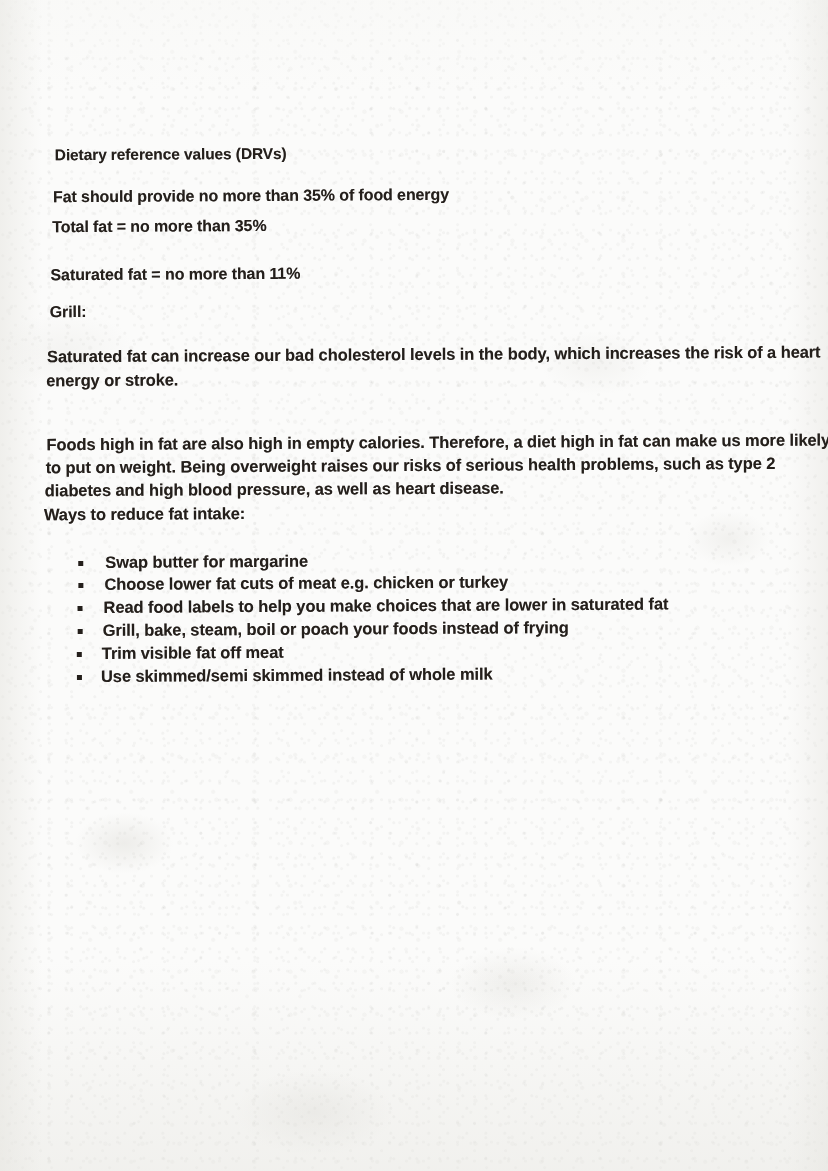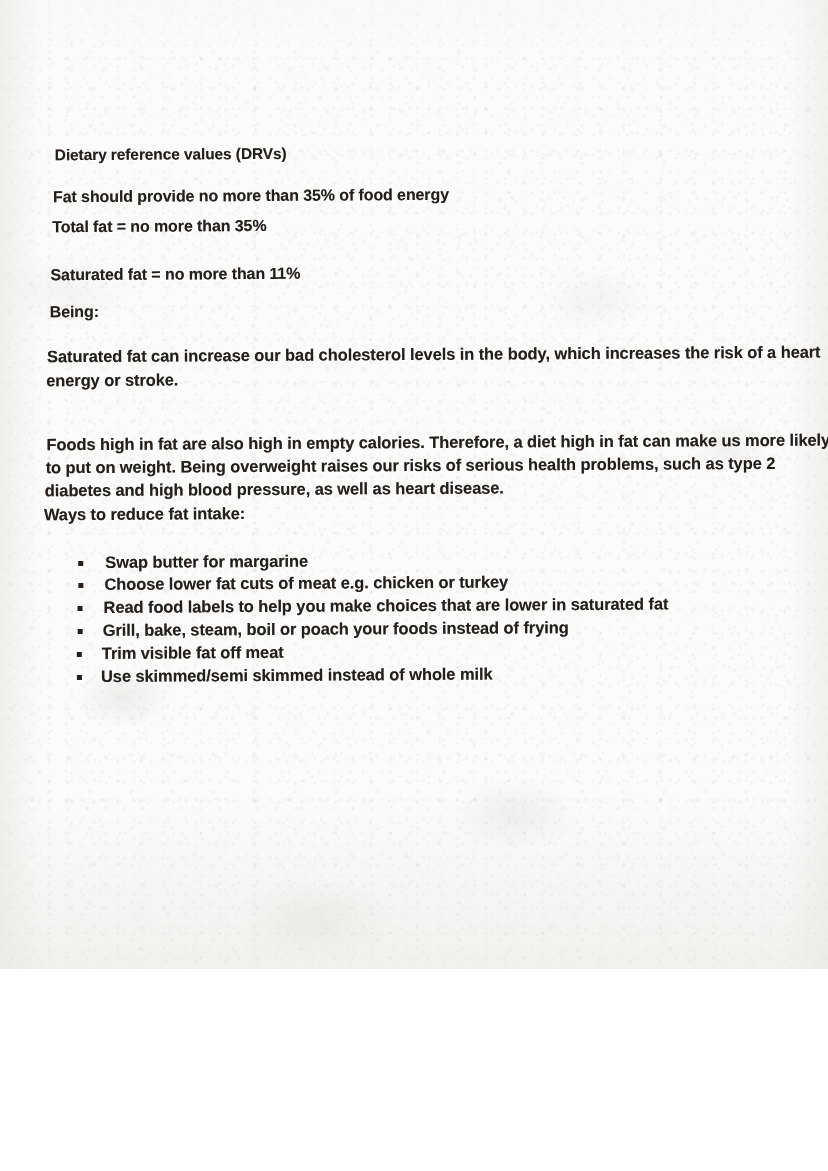--- a/index.html
+++ b/index.html
@@ -5,21 +5,21 @@
 <style>
   html, body {
     margin: 0;
     padding: 0;
     background: #ffffff;
   }
 
   #page {
     position: relative;
     width: 828px;
-    height: 969px;
+    height: 1171px;
     overflow: hidden;
     background-color: #fbfbfa;
     font-family: "Liberation Sans", sans-serif;
     color: #231f1c;
   }
 
   
   .grain, .grain2, .grain3, .vignette {
     position: absolute;
     inset: 0;
@@ -102,21 +102,21 @@
   <div class="doc">
 
     <div class="line t-head" style="left:57px; top:144px;">Dietary reference values (DRVs)</div>
 
     <div class="line t-body" style="left:55px; top:186px;">Fat should provide no more than 35% of food energy</div>
 
     <div class="line t-body" style="left:54px; top:216px;">Total fat = no more than 35%</div>
 
     <div class="line t-body" style="left:52px; top:264px;">Saturated fat = no more than 11%</div>
 
-    <div class="line t-body" style="left:51px; top:301px;">Being:</div>
+    <div class="line t-body" style="left:51px; top:301px;">Grill:</div>
 
     <div class="line t-para" style="left:48px; top:345px;">Saturated fat can increase our bad cholesterol levels in the body, which increases the risk of a heart</div>
 
     <div class="line t-para" style="left:47px; top:369px;">energy or stroke.</div>
 
     <div class="line t-para" style="left:47px; top:433px;">Foods high in fat are also high in empty calories. Therefore, a diet high in fat can make us more likely</div>
 
     <div class="line t-para" style="left:46px; top:456px;">to put on weight. Being overweight raises our risks of serious health problems, such as type 2</div>
 
     <div class="line t-para" style="left:45px; top:479px;">diabetes and high blood pressure, as well as heart disease.</div>

